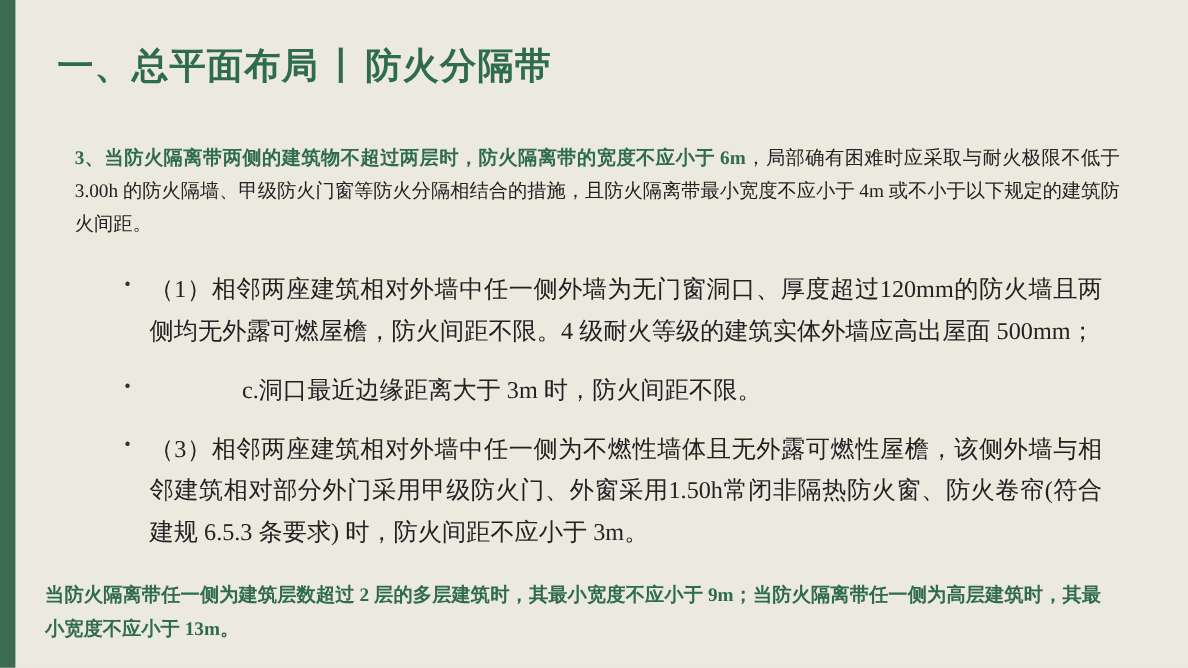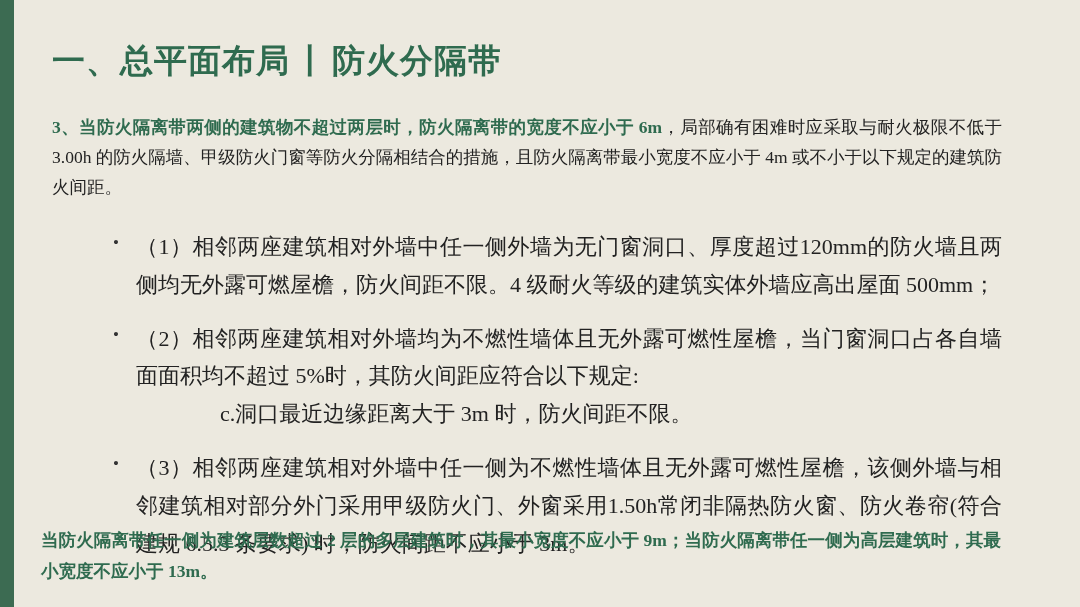--- a/index.html
+++ b/index.html
@@ -44,21 +44,21 @@
     color: #2f6b4f;
     letter-spacing: 1px;
     line-height: 1.2;
   }
   .title .divider {
     display: inline-block;
     padding: 0 4px;
     font-weight: bold;
   }
   .para1 {
-    margin: 0;
+    margin: 16px;
     padding-top: 30px;
     font-size: 17.5px;
     color: #222222;
     line-height: 1.72;
     text-align: justify;
     width: 950px;
   }
   .hl {
     color: #2f6b4f;
     font-weight: bold;
@@ -130,21 +130,20 @@
     <ul class="bullets">
 
       <li class="bullet-row">
         <span class="bullet-dot">•</span>
         <span class="bullet-text">（1）相邻两座建筑相对外墙中任一侧外墙为无门窗洞口、厚度超过120mm的防火墙且两侧均无外露可燃屋檐，防火间距不限。4 级耐火等级的建筑实体外墙应高出屋面 500mm；</span>
       </li>
 
       <li class="bullet-row">
         <span class="bullet-dot">•</span>
         <span class="bullet-text">
-          <span>（2）相邻两座建筑相对外墙均为不燃性墙体且无外露可燃性屋檐，当门窗洞口占各自墙面面积均不超过 5%时，其防火间距应符合以下规定:</span>
           <span class="sub-line">c.洞口最近边缘距离大于 3m 时，防火间距不限。</span>
         </span>
       </li>
 
       <li class="bullet-row">
         <span class="bullet-dot">•</span>
         <span class="bullet-text">（3）相邻两座建筑相对外墙中任一侧为不燃性墙体且无外露可燃性屋檐，该侧外墙与相邻建筑相对部分外门采用甲级防火门、外窗采用1.50h常闭非隔热防火窗、防火卷帘(符合建规 6.5.3 条要求) 时，防火间距不应小于 3m。</span>
       </li>
 
     </ul>

